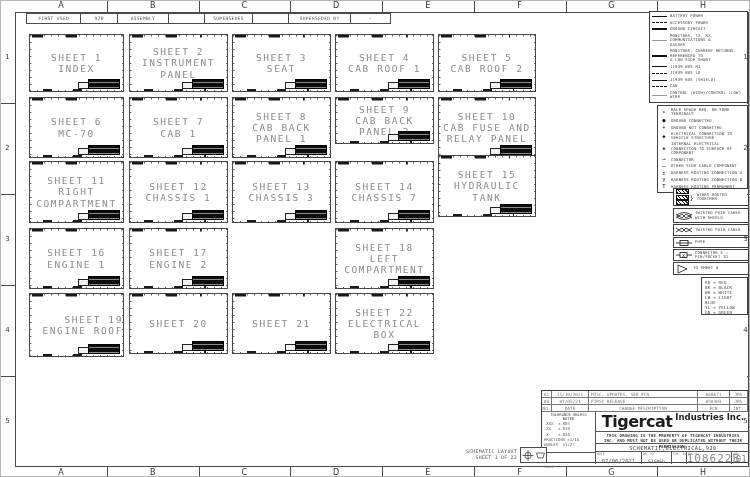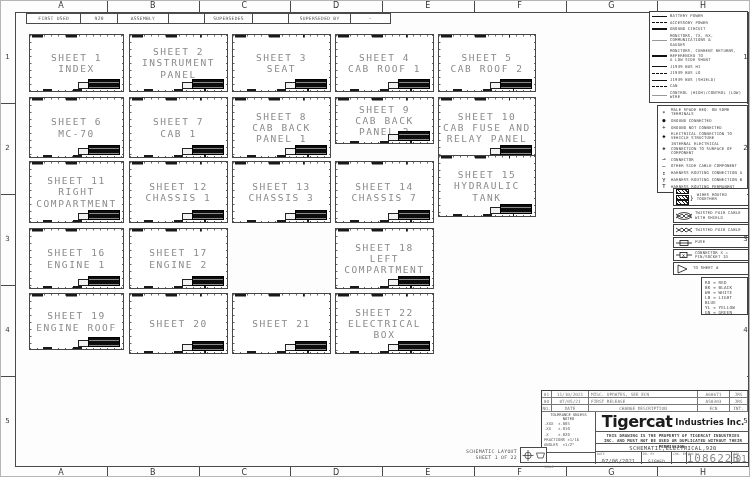--- a/index.html
+++ b/index.html
@@ -59,21 +59,21 @@
   #revtable{left:0;top:0;width:206px;height:21px;display:grid;
     grid-template-columns:10px 37px 109px 32px 18px;grid-auto-rows:7px;}
   #revtable .rc{border-right:1px solid #777;border-bottom:1px solid #777;font-size:4.4px;color:#777;
     display:flex;align-items:center;justify-content:center;white-space:nowrap;overflow:hidden;}
   #revtable .rc.desc{justify-content:flex-start;padding-left:2px;}
   #tolblock{left:0;top:21px;width:54px;height:41px;border-right:1px solid #555;border-bottom:1px solid #555;padding:1px 2px;}
   #tolblock .tolhead{font-size:3.8px;color:#444;text-align:center;line-height:1.1;}
   #tolblock .tolrow{font-size:3.9px;color:#555;line-height:1.3;white-space:pre;}
   #scaleblock{left:0;top:62px;width:54px;height:11px;border-right:1px solid #555;padding:0 2px;}
   #scaleblock .fh{position:static;}
-  #logo{left:54px;top:21px;width:154px;height:20px;border-bottom:1px solid #555;display:flex;align-items:center;justify-content:center;gap:3px;}
+  #logo{left:54px;top:21px;width:154px;height:20px;border-bottom:1px solid #555;display:flex;align-items:flex-start;justify-content:center;gap:3px;}
   #logo .big{font-family:"DejaVu Sans",sans-serif;font-weight:bold;font-size:16px;color:#1c1c1c;letter-spacing:-.5px;}
   #logo .small{font-family:"DejaVu Sans",sans-serif;font-weight:bold;font-size:8.5px;color:#1c1c1c;}
   #propnote{left:54px;top:41px;width:154px;height:12px;border-bottom:1px solid #555;
     font-size:4px;color:#3a3a3a;text-align:center;line-height:1.35;padding:1px 6px;font-weight:bold;letter-spacing:.2px;}
   #dwgtitle{left:54px;top:53px;width:154px;height:8px;border-bottom:1px solid #555;
     font-size:5.4px;color:#444;text-align:center;line-height:8px;letter-spacing:.4px;}
   #fields{left:54px;top:61px;width:154px;height:12px;display:flex;}
   #fields .fcell{border-right:1px solid #555;position:relative;height:100%;}
   #fields .fcell:last-child{border-right:none;}
   .fh{position:absolute;left:1px;top:0;font-size:3.2px;color:#777;white-space:nowrap;}
@@ -209,21 +209,21 @@
       <div class="stamp-pre"></div>
       <div class="stamp"></div>
     </div>
     <div class="abs sheet" style="left: 334px; top: 227px; width: 99px; height: 61px;">
       <div>SHEET 18</div>
       <div>LEFT</div>
       <div>COMPARTMENT</div>
       <div class="stamp-pre"></div>
       <div class="stamp"></div>
     </div>
-    <div class="abs sheet" style="left: 28px; top: 292px; width: 95px; height: 57px;">
+    <div class="abs sheet" style="left: 28px; top: 292px; width: 95px; height: 64px; align-items: flex-end;">
       <div>SHEET 19</div>
       <div>ENGINE ROOF</div>
       <div class="stamp-pre"></div>
       <div class="stamp"></div>
     </div>
     <div class="abs sheet" style="left: 128px; top: 292px; width: 99px; height: 61px;">
       <div>SHEET 20</div>
       <div class="stamp-pre"></div>
       <div class="stamp"></div>
     </div>

